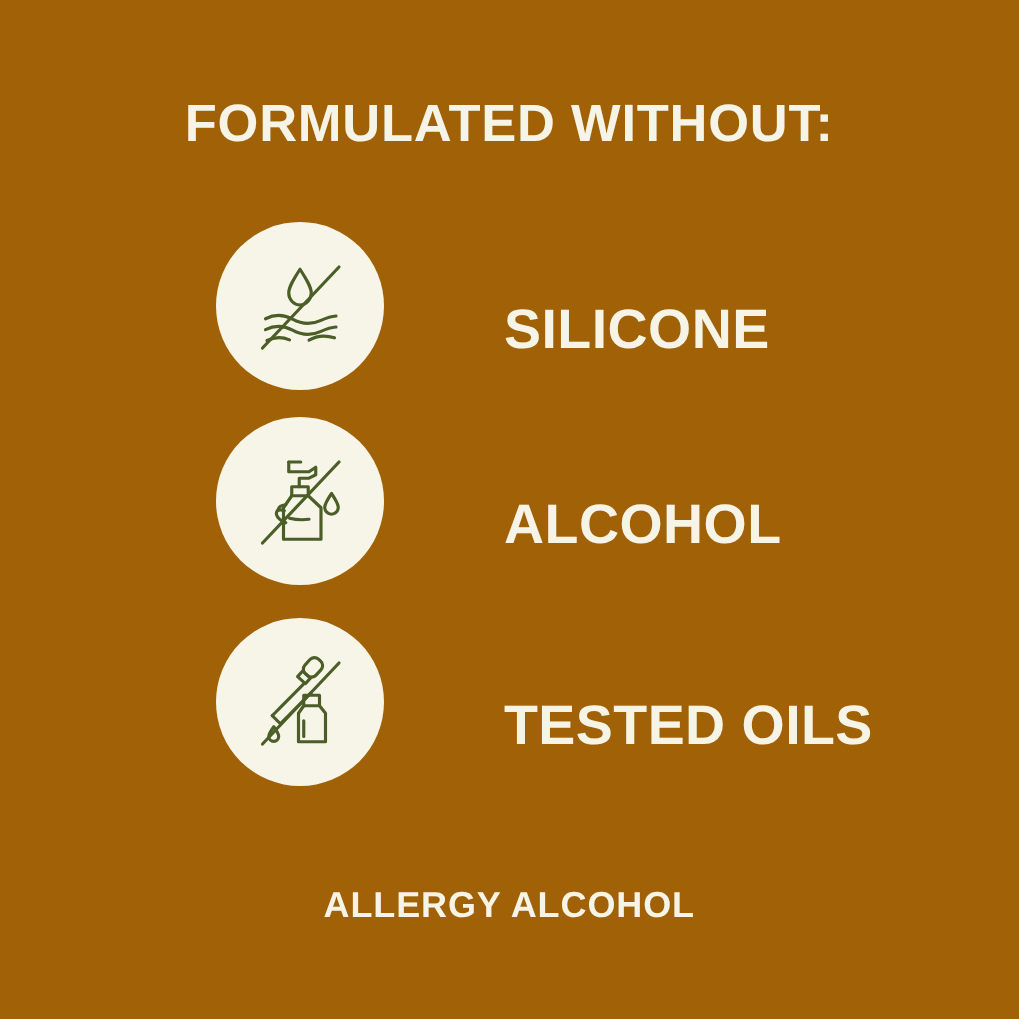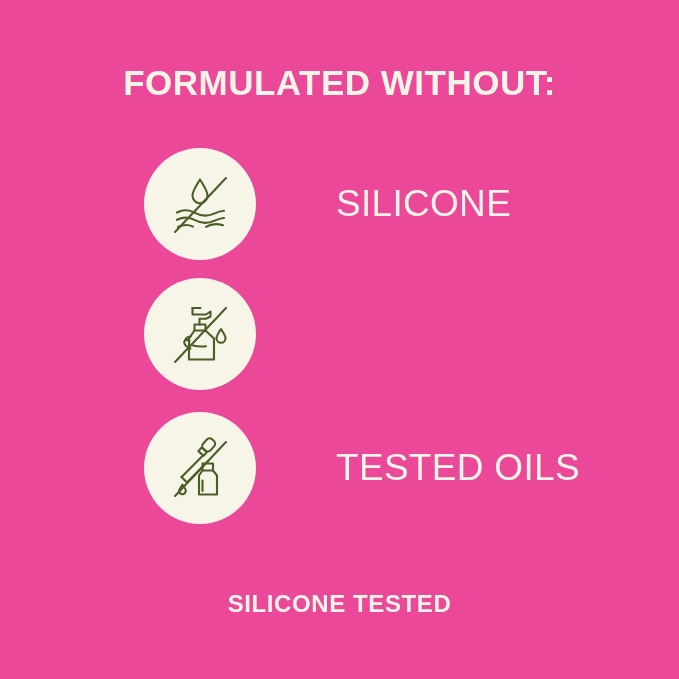--- a/index.html
+++ b/index.html
@@ -10,21 +10,21 @@
     width: 679px;
     height: 679px;
     overflow: hidden;
     font-family: "Liberation Sans", sans-serif;
     background: #648340;
   }
   .panel {
     position: relative;
     width: 679px;
     height: 679px;
-    background: #ec4899;
+    background: #a16207;
     box-sizing: border-box;
   }
 
   
   .heading {
     position: absolute;
     left: 0;
     top: 62px;
     width: 679px;
     text-align: center;
@@ -77,27 +77,27 @@
   .badge svg .slash {
     fill: none;
     stroke: #4B5E27;
     stroke-width: 2.1;
     stroke-linecap: round;
   }
 
   .row-label {
     position: absolute;
     left: 336px;
-    top: 0;
+    top: 16px;
     height: 112px;
     display: flex;
     align-items: center;
     color: #F5F4E6;
     font-size: 37px;
-    font-weight: 400;
+    font-weight: 700;
     letter-spacing: 0.3px;
     white-space: nowrap;
   }
 
   
   .footer {
     position: absolute;
     left: 0;
     top: 590px;
     width: 679px;
@@ -150,20 +150,21 @@
 
           <path class="ln" d="M27.5 44.5 C24 43 21.5 44.5 22.5 47.5 C23.3 50 26 51.5 28.5 52.5"></path>
           <path class="ln" d="M28.5 40.5 C25.5 40.8 23.5 42.2 23.2 44.4"></path>
           <path class="ln" d="M31 49.5 C35 50.5 39.5 50.8 44 50.2"></path>
 
           <path class="ln" d="M59 33 C56.3 37 54.5 39.8 54.5 42.2 C54.5 44.8 56.5 46.8 59 46.8 C61.5 46.8 63.5 44.8 63.5 42.2 C63.5 39.8 61.7 37 59 33 Z"></path>
 
           <line class="slash" x1="13" y1="66" x2="64" y2="12"></line>
         </svg>
       </div>
+      <div class="row-label">ALCOHOL</div>
     </div>
 
     <div class="row">
       <div class="badge">
         <svg viewBox="0 0 76 76">
 
           <g transform="rotate(42 43 19)">
             <rect class="ln" x="38" y="7" width="10" height="13" rx="4"></rect>
             <rect class="ln" x="39.5" y="20" width="7" height="5"></rect>
           </g>
@@ -181,15 +182,15 @@
           <path class="ln" d="M40.5 50.5 L40.5 61"></path>
 
           <line class="slash" x1="13" y1="66" x2="64" y2="12"></line>
         </svg>
       </div>
       <div class="row-label">TESTED OILS</div>
     </div>
 
   </div>
 
-  <div class="footer">SILICONE TESTED</div>
+  <div class="footer">ALLERGY ALCOHOL</div>
 
 </div>
 
 </body></html>

